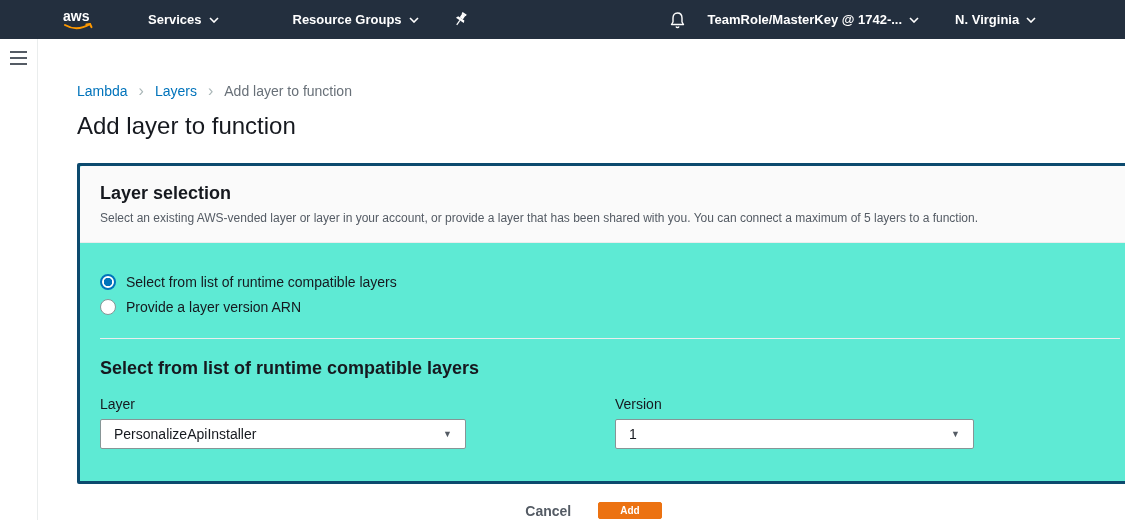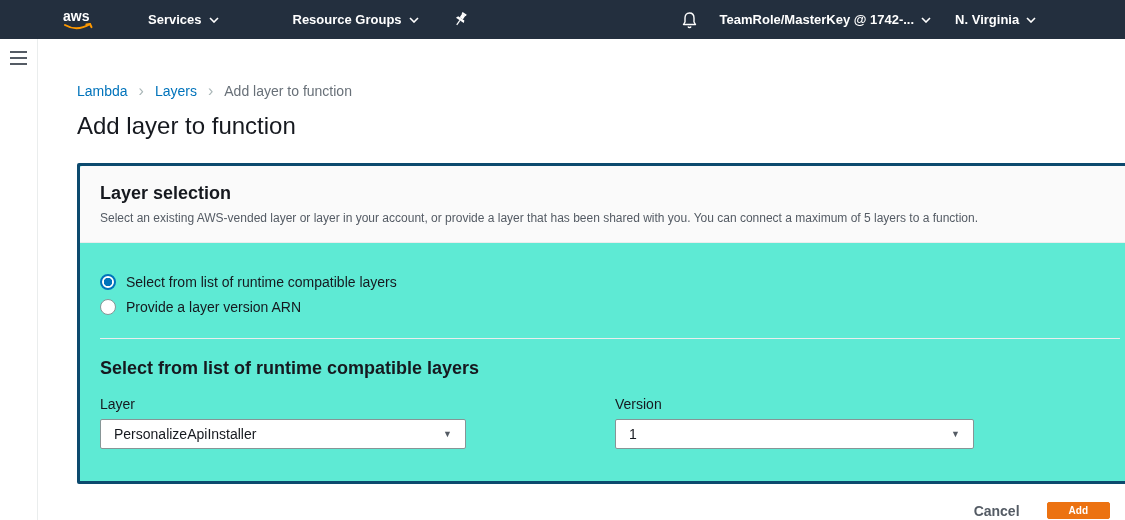--- a/index.html
+++ b/index.html
@@ -24,21 +24,21 @@
   .logo { margin-left: 60px; display: flex; align-items: center; cursor: pointer; }
   .tb-item {
     display: flex; align-items: center; gap: 7px;
     cursor: pointer; white-space: nowrap;
   }
   .tb-services { margin-left: 50px; }
   .tb-rg { margin-left: 74px; }
   .tb-pin { margin-left: 34px; }
   .tb-right { margin-left: auto; display: flex; align-items: center; margin-right: 13px; }
   .tb-bell { margin-right: 22px; }
-  .tb-region { margin-left: 24px; }
+  .tb-region { margin-left: 36px; }
   .tb-support { margin-left: 26px; margin-top: 48px; }
   .chev { display: inline-block; }
 
   
   .page { display: flex; height: 481px; }
   .rail {
     width: 38px;
     border-right: 1px solid #eaeded;
     flex: 0 0 38px;
   }
@@ -116,21 +116,21 @@
     cursor: pointer;
   }
   .select-layer { width: 366px; }
   .select-version { width: 359px; }
   .select-caret { font-size: 9px; color: #545b64; }
 
   
   .footer {
     width: 1033px;
     margin-top: 18px;
-    display: flex; justify-content: flex-end; align-items: center;
+    display: flex; justify-content: center; align-items: center;
   }
   .cancel-link {
     font-size: 14px; font-weight: 700; color: #545b64;
     text-decoration: none; cursor: pointer; margin-right: 27px;
   }
   .add-btn {
     background: #ec7211;
     border: 1px solid #ec7211;
     border-radius: 2px;
     color: #ffffff;

